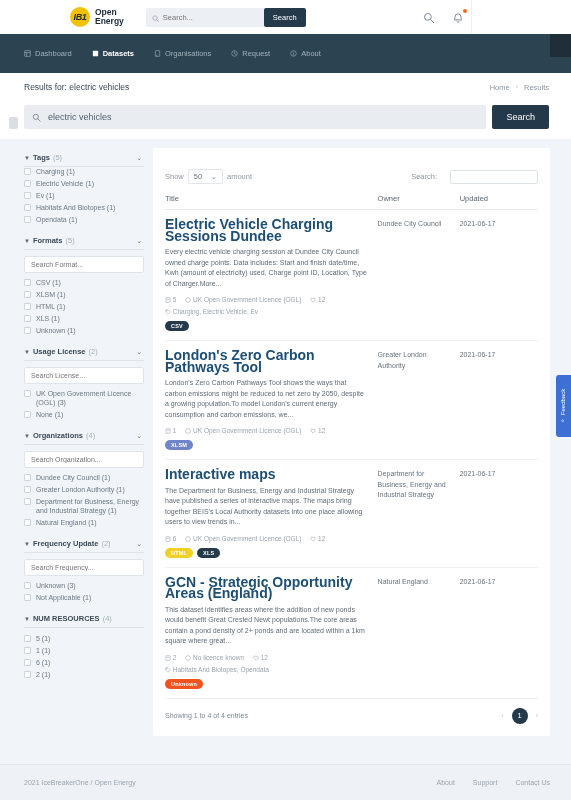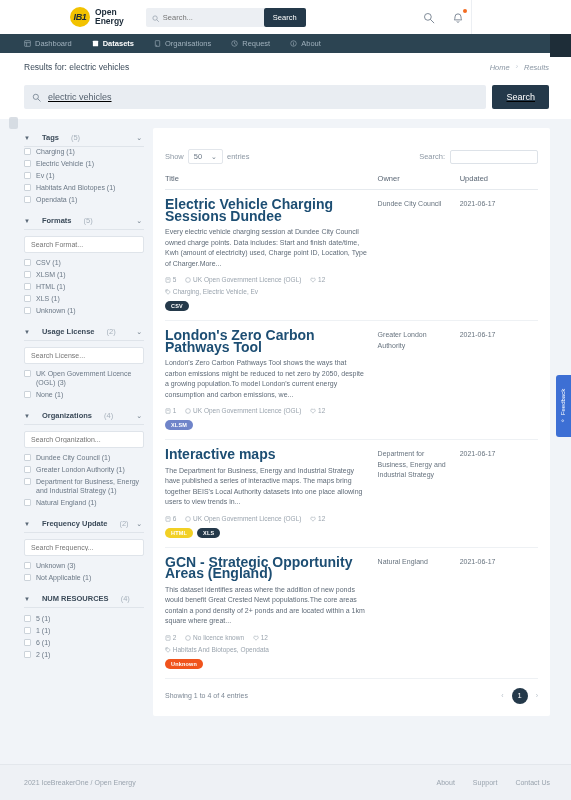--- a/index.html
+++ b/index.html
@@ -43,45 +43,45 @@
     position:absolute; top:-1px; right:-1px; width:4px; height:4px;
     border-radius:50%; background:#f26b21;
   }
   .topbar-rightpanel {
     position:absolute; right:0; top:0; width:100px; height:34px; background:#fff;
     border-left:1px solid #eceff3;
   }
 
   
   .navbar {
-    height:19px; background:#2c4452; display:flex; align-items:center;
+    height:39px; background:#2c4452; display:flex; align-items:center;
     padding-left:24px; gap:20px; position:relative;
   }
   .navbar:after {
     content:""; position:absolute; right:0; top:0; width:21px; height:23px; background:#1e2d38;
   }
   .nav-item {
     display:flex; align-items:center; gap:4px; font-size:7.5px;
     color:#9fb0bc; cursor:pointer; white-space:nowrap;
   }
   .nav-item.active { color:#ffffff; font-weight:bold; }
   .nav-item svg { display:block; }
 
   
   .crumbbar {
     background:#ffffff; height:28px; display:flex; align-items:center;
     padding:0 22px 0 24px; justify-content:space-between;
   }
   .crumb-title { font-size:8.5px; color:#3b4a59; }
-  .crumb-right { font-size:7.5px; color:#8a96a3; display:flex; align-items:flex-start; gap:6px;font-style:italic; }
+  .crumb-right { font-size:7.5px; color:#8a96a3; display:flex; align-items:flex-start; gap:6px; }
   .crumb-sep { color:#c3cbd4; font-size:7px; }
 
   
   .mainsearch-wrap {
-    background:#ffffff; padding:4px 22px 10px 24px; display:flex; align-items:center;text-decoration:underline;
+    background:#ffffff; padding:4px 22px 10px 24px; display:flex; align-items:center;
   }
   .mainsearch-field {
     flex:1; height:24px; background:#e9edf2; border-radius:2px;
     display:flex; align-items:center; gap:7px; padding-left:8px;
   }
   .mainsearch-field input {
     border:none; background:transparent; outline:none; font-size:9px; color:#55616e;
     width:100%; font-family:"Liberation Sans", sans-serif;
   }
   .mainsearch-btn {
@@ -93,21 +93,21 @@
   
   .content { display:flex; padding:9px 21px 0 24px; gap:9px; align-items:flex-start; }
 
   
   .sidebar { width:120px; flex:0 0 120px; }
   .facet { margin-bottom:3px; }
   .facet-head {
     display:flex; align-items:center; justify-content:space-between;
     border-bottom:1px solid #dfe4ea; padding:5px 2px 4px 0; cursor:pointer;
   }
-  .facet-head-left { display:flex; align-items:center; gap:12px; }
+  .facet-head-left { display:flex; align-items:center; gap:3px; }
   .caret-sm { font-size:6px; color:#5a6877; }
   .facet-name { font-size:7.5px; font-weight:bold; color:#3b4a59; }
   .facet-count { font-size:7.5px; color:#a6b0bb; }
   .chev { font-size:7px; color:#6d7b89; }
   .facet-input {
     width:100%; height:17px; margin:6px 0 5px; border:1px solid #dfe4ea;
     border-radius:2px; background:#fff; font-size:7px; color:#b7bfc8;
     padding:0 6px; outline:none; font-family:"Liberation Sans", sans-serif;
   }
   .facet-opts { display:flex; flex-direction:column; gap:3px; padding-bottom:4px; }
@@ -121,21 +121,21 @@
   
   .results { flex:1; background:#ffffff; border-radius:2px; padding:19px 12px 0 12px; }
   .results-toolbar {
     display:flex; align-items:center; justify-content:space-between; padding:2px 0 10px;
   }
   .show-entries { display:flex; align-items:center; gap:4px; font-size:7.5px; color:#8d98a4; }
   .select-box {
     border:1px solid #e2e6eb; border-radius:2px; height:15px; display:flex;
     align-items:center; gap:9px; padding:0 5px; font-size:7.5px; color:#6b7886; cursor:pointer;
   }
-  .tbl-search { display:flex; align-items:center; gap:5px; font-size:7.5px; color:#8d98a4; }
+  .tbl-search { display:flex; align-items:center; gap:13px; font-size:7.5px; color:#8d98a4; }
   .tbl-search input {
     width:88px; height:14px; border:1px solid #dde2e8; border-radius:2px; outline:none;
     font-size:7.5px; font-family:"Liberation Sans", sans-serif;
   }
 
   table.rtable { width:100%; border-collapse:collapse; }
   table.rtable th {
     text-align:left; font-size:7.5px; font-weight:normal; color:#5b6775;
     padding:0 0 6px 0; border-bottom:1px solid #e6eaee;
   }
@@ -491,21 +491,21 @@
 
     <div class="results">
 
       <div class="results-toolbar">
         <div class="show-entries">
           <span>Show</span>
           <div class="select-box">
             <span>50</span>
             <span class="chev">⌄</span>
           </div>
-          <span>entries</span>
+          <span>amount</span>
         </div>
         <div class="tbl-search">
           <span>Search:</span>
           <input type="text" value="" style="">
         </div>
       </div>
 
       <table class="rtable">
         <thead>
           <tr>

